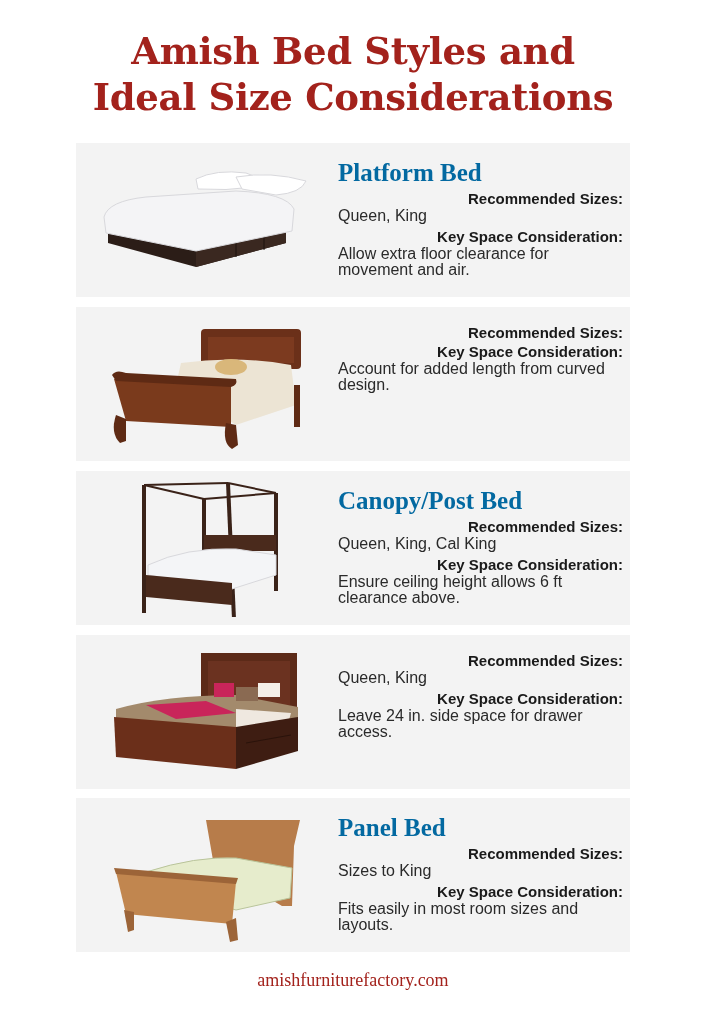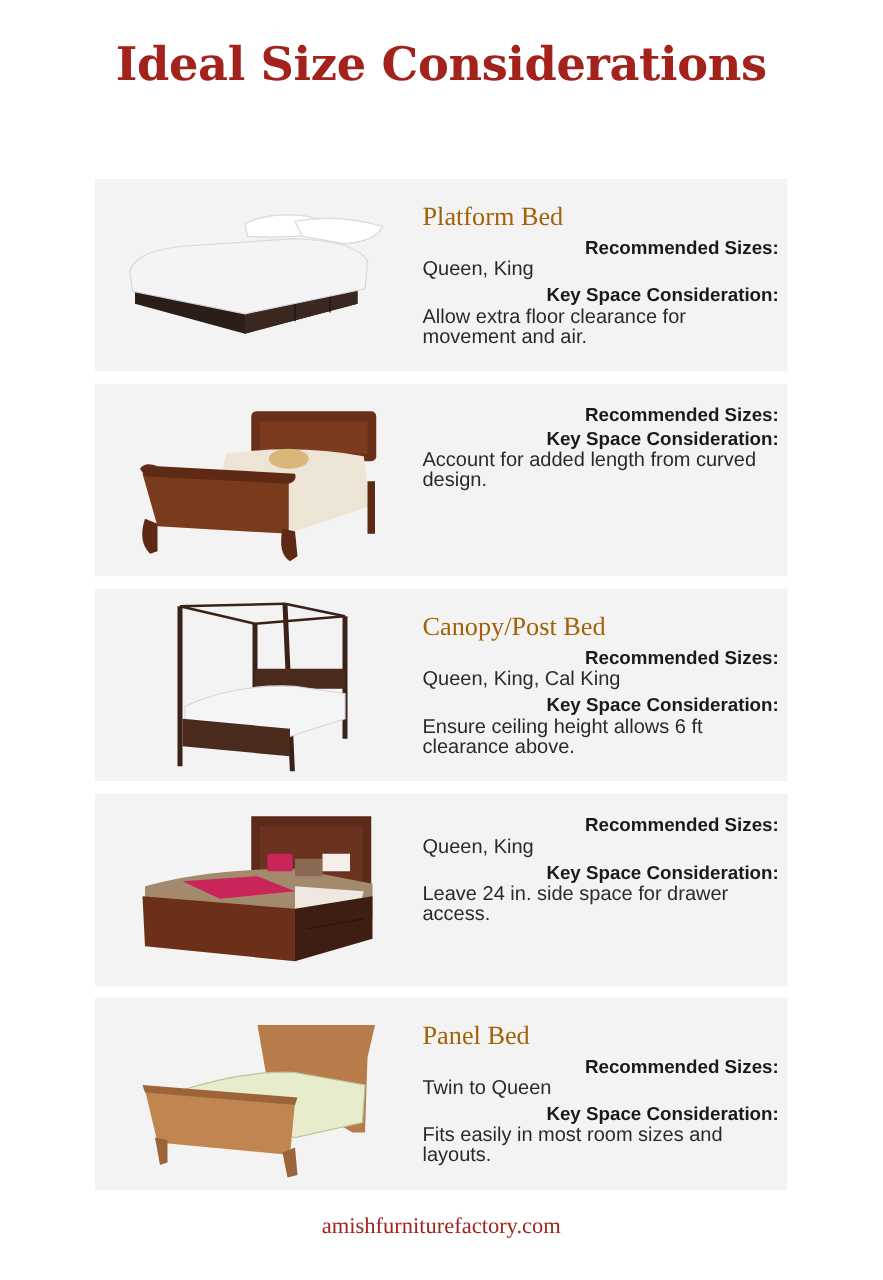--- a/index.html
+++ b/index.html
@@ -13,34 +13,35 @@
       color: #a3221c; font-size: 37px; line-height: 46px; font-weight: bold; letter-spacing: -0.3px;
     }
     .card {
       position: absolute; left: 76px; width: 554px; height: 154px; background: #f3f3f3;
     }
     .img {
       position: absolute; left: 10px; top: 8px; width: 230px; height: 138px;
     }
     .txt { position: absolute; left: 262px; top: 16px; width: 285px; }
     .name {
-      font-family: "Liberation Serif", "DejaVu Serif", serif; font-weight: normal;
-      color: #a16207; font-size: 21px; line-height: 28px; margin-bottom: 2px;
+      font-family: "Liberation Serif", "DejaVu Serif", serif; font-weight: bold;
+      color: #0369a1; font-size: 25px; line-height: 28px; margin-bottom: 2px;
     }
     .lbl { font-weight: bold; font-size: 15px; line-height: 19px; color: #1a1a1a; text-align: right; }
     .val { font-size: 16px; line-height: 16px; color: #2a2a2a; margin-bottom: 3px; }
     .footer {
       position: absolute; left: 0; top: 970px; width: 706px; text-align: center;
       font-family: "Liberation Serif", "DejaVu Serif", serif; color: #a3221c; font-size: 18px;
     }
   </style>
 </head>
 <body>
 
 <div class="title">
+  <div>Amish Bed Styles and</div>
   <div>Ideal Size Considerations</div>
 </div>
 
 <div class="card" style="top:143px">
   <svg class="img" viewBox="0 0 230 138">
     <polygon points="22,92 110,116 200,92 200,78 110,100 22,78" fill="#2b1d17"></polygon>
     <polygon points="110,100 200,78 200,92 110,116" fill="#3a2820"></polygon>
     <line x1="150" y1="91" x2="150" y2="106" stroke="#1a110d"></line>
     <line x1="178" y1="84" x2="178" y2="99" stroke="#1a110d"></line>
     <path d="M18,66 Q22,50 60,46 L150,40 Q200,42 208,58 L206,80 L110,100 L20,82 Z" fill="#f4f4f6" stroke="#d8d8dc"></path>
@@ -129,19 +130,19 @@
     <path d="M120,14 L214,14 L208,40 L206,100 L196,100 L128,60 Z" fill="#b77c4a"></path>
     <path d="M60,66 Q110,50 150,52 L206,62 L204,92 L150,104 L60,78 Z" fill="#e6eccc" stroke="#b9c49a"></path>
     <path d="M30,66 L150,76 L146,118 L40,108 Z" fill="#c1864f"></path>
     <path d="M28,62 L152,72 L150,78 L30,68 Z" fill="#9c6438"></path>
     <path d="M38,104 L42,126 L48,124 L48,106 Z" fill="#9c6438"></path>
     <path d="M140,116 L144,136 L152,134 L150,112 Z" fill="#9c6438"></path>
   </svg>
   <div class="txt">
     <div class="name">Panel Bed</div>
     <div class="lbl">Recommended Sizes:</div>
-    <div class="val">Twin to Queen</div>
+    <div class="val">Sizes to King</div>
     <div class="lbl">Key Space Consideration:</div>
     <div class="val">Fits easily in most room sizes and layouts.</div>
   </div>
 </div>
 
 <div class="footer">amishfurniturefactory.com</div>
 
 </body></html>

